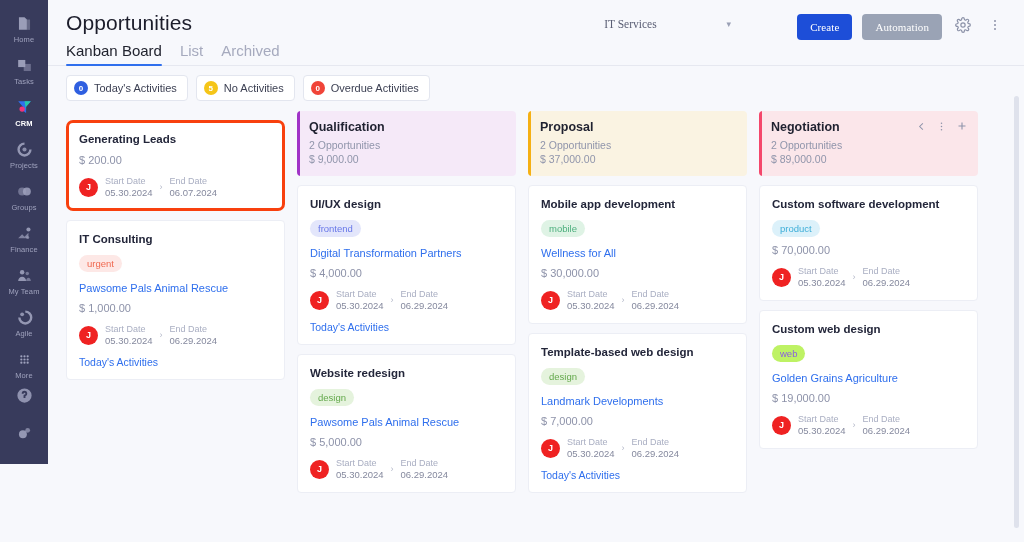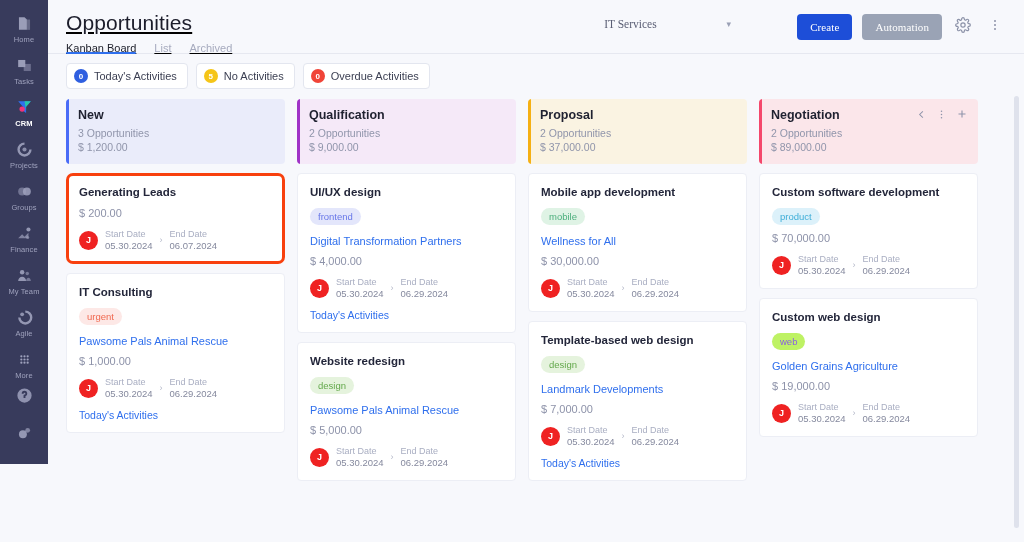--- a/index.html
+++ b/index.html
@@ -37,28 +37,28 @@
   }
   .nav-item.active .nav-label { color: #ffffff; font-weight: bold; }
   .sidebar-bottom { position: absolute; bottom: 8px; left: 0; width: 48px; }
   .sidebar-bottom .nav-item { min-height: 38px; }
 
   
   .main { flex: 1; height: 542px; position: relative; background: #f7f8fc; overflow: hidden; }
 
   .header { padding: 10px 18px 0 18px; background: #f7f8fc; }
   .header-row { display: flex; align-items: flex-start; }
-  .title-block { flex: 0 0 auto; text-decoration: underline; }
+  .title-block { flex: 0 0 auto; }
   .page-title {
     font-size: 21px; color: #1c1d2b; font-weight: normal;
     letter-spacing: .1px; line-height: 26px;
   }
   .tabs { display: flex; gap: 18px; margin-top: 6px; }
   .tab {
-    font-size: 11px; color: #a6aabe; 
+    font-size: 15px; color: #a6aabe; padding-bottom: 7px;
     cursor: pointer; position: relative;
   }
   .tab.active { color: #22242f; }
   .tab.active::after {
     content: ""; position: absolute; left: 0; right: 0; bottom: 0;
     height: 2px; background: #2f6fed; border-radius: 2px;
   }
 
   .header-right {
     margin-left: auto; display: flex; align-items: flex-start; gap: 10px;
@@ -329,26 +329,20 @@
           <span>No Activities</span>
         </div>
         <div class="chip">
           <span class="chip-badge" style="background:#f04438">0</span>
           <span>Overdue Activities</span>
         </div>
       </div>
 
     <div class="board" id="board">
         <div class="column">
-          <div class="col-head" style="background: rgb(234, 236, 250); --accent: #4a6cf7; position: relative;">
-            <div class="col-name">New</div>
-            <div class="col-sub">3 Opportunities</div>
-            <div class="col-sub">$ 1,200.00</div>
-            <div style="position: absolute; left: 0px; top: 0px; bottom: 0px; width: 3px; background: rgb(74, 108, 247);"></div>
-          </div>
           <div class="col-body">
             <div class="card selected">
               <div class="card-title">Generating Leads</div>
               <div class="amount">$ 200.00</div>
               <div class="dates">
                 <span class="avatar">J</span>
                 <span class="date-col">
                   <span class="date-lbl">Start Date</span>
                   <span class="date-val">05.30.2024</span>
                 </span>

